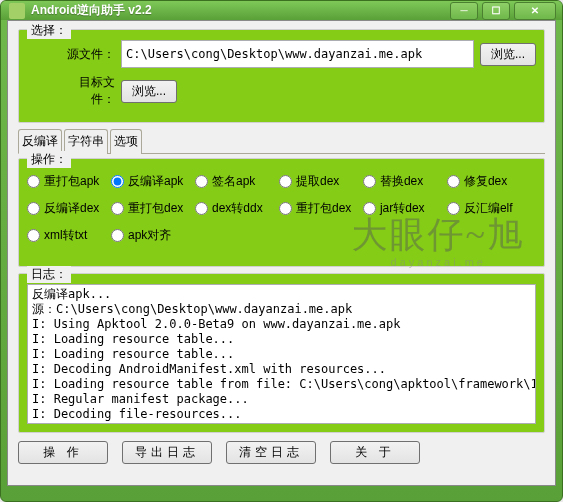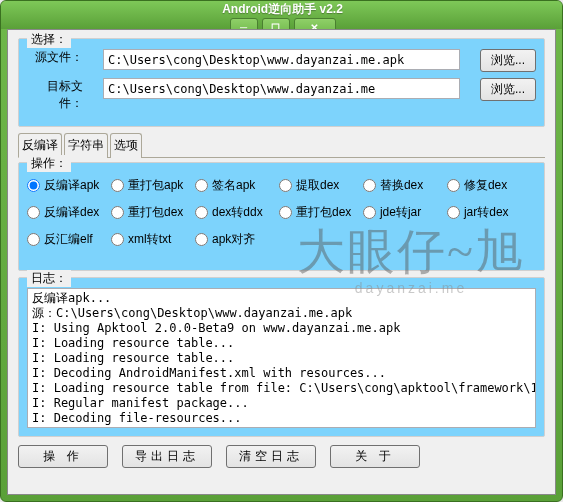--- a/index.html
+++ b/index.html
@@ -1,42 +1,42 @@
 <!DOCTYPE html>
 <html><head>
 <meta charset="utf-8">
 <style>
 * { box-sizing: border-box; margin: 0; padding: 0; font-family: "Microsoft YaHei", SimSun, sans-serif; font-size: 12px; }
 body { background: #fff; }
 .window { width: 563px; height: 502px; background: linear-gradient(to bottom, #6fb84a 0%, #5aa038 100%); border: 1px solid #3a7020; border-radius: 6px; overflow: hidden; box-shadow: 0 0 8px rgba(0,0,0,0.3); }
-.titlebar { height: 28px; display: flex; align-items: center; padding: 0 6px 0 8px; background: linear-gradient(to bottom, #7ec858 0%, #5aa038 100%); flex-direction: column; }
+.titlebar { height: 19px; display: flex; align-items: center; padding: 0 6px 0 8px; background: linear-gradient(to bottom, #7ec858 0%, #5aa038 100%); }
 .app-icon { width: 16px; height: 16px; background: #a4d068; border-radius: 2px; margin-right: 6px; }
 .title-text { color: #fff; font-weight: bold; flex: 1; text-shadow: 0 1px 1px rgba(0,0,0,0.3); }
 .win-controls { display: flex; gap: 4px; }
 .win-btn { width: 28px; height: 18px; background: linear-gradient(to bottom, #8fd068 0%, #6fb84a 100%); border: 1px solid #4a8030; border-radius: 3px; display: flex; align-items: center; justify-content: center; color: #fff; cursor: pointer; font-size: 10px; font-weight: bold; }
 .win-btn.close { width: 42px; }
 .client { background: #f0f0f0; margin: 0 6px 6px 6px; height: calc(100% - 34px); border: 1px solid #888; padding: 8px 10px; position: relative; }
-.group { border: 1px solid #d0d0d0; border-radius: 2px; padding: 10px 8px 8px 8px; margin-bottom: 6px; position: relative; background: #7dd3fc; }
+.group { border: 1px solid #d0d0d0; border-radius: 2px; padding: 10px 8px 8px 8px; margin-bottom: 6px; position: relative; background: #84cc16; }
 .group-label { position: absolute; top: -8px; left: 8px; background: #f0f0f0; padding: 0 4px; }
-.file-row { display: flex; align-items: flex-start; margin-bottom: 6px; gap: 20px; }
+.file-row { display: flex; align-items: center; margin-bottom: 6px; gap: 6px; margin-left: 32px; }
 .file-label { width: 56px; text-align: right; }
-.file-input { flex: 1; height: 21px; border: 1px solid #abadb3; background: #fff; padding: 0 4px; font-family: SimSun, monospace; }
+.file-input { flex: 1; height: 28px; border: 1px solid #abadb3; background: #fff; padding: 0 4px; font-family: SimSun, monospace; }
 .browse-btn { width: 56px; height: 23px; background: linear-gradient(to bottom, #f2f2f2, #e3e3e3); border: 1px solid #707070; border-radius: 3px; cursor: pointer; }
 .tabs { display: flex; border-bottom: 1px solid #aca899; margin-bottom: 4px; }
 .tab { padding: 3px 3px; border: 1px solid #aca899; border-bottom: none; margin-right: 2px; margin-bottom: -1px; background: #f0f0f0; cursor: pointer; border-radius: 3px 3px 0 0; }
 .tab.active { background: #f0f0f0; border-bottom: 1px solid #f0f0f0; position: relative; }
 .ops-grid { display: flex; flex-wrap: wrap; padding: 4px 0; }
 .radio-item { width: 16.5%; display: flex; align-items: center; margin-bottom: 10px; gap: 4px; }
 .radio-item input { width: 13px; height: 13px; }
 .log-box { width: 100%; height: 140px; border: 1px solid #abadb3; background: #fff; padding: 2px 4px; font-family: SimSun, monospace; overflow-y: scroll; line-height: 15px; white-space: pre; }
 .bottom-btns { display: flex; justify-content: flex-start; gap: 14px; margin-top: 8px; }
 .action-btn { width: 90px; height: 23px; background: linear-gradient(to bottom, #f2f2f2, #e3e3e3); border: 1px solid #707070; border-radius: 3px; cursor: pointer; letter-spacing: 4px; }
 .watermark { position: absolute; top: 190px; right: 30px; z-index: 10; pointer-events: none; text-align: center; opacity: 0.45; }
-.wm-main { font-size: 48px; font-weight: 300; color: #555; letter-spacing: 2px; font-family: "Microsoft YaHei"; }
-.wm-sub { font-size: 14px; color: #888; letter-spacing: 3px; margin-top: -4px; }
+.wm-main { font-size: 36px; font-weight: 300; color: #555; letter-spacing: 2px; font-family: "Microsoft YaHei"; }
+.wm-sub { font-size: 11px; color: #888; letter-spacing: 3px; margin-top: -4px; }
 ::-webkit-scrollbar { width: 16px; }
 ::-webkit-scrollbar-track { background: #f0f0f0; border-left: 1px solid #ddd; }
 ::-webkit-scrollbar-thumb { background: #c8c8c8; border: 1px solid #a0a0a0; border-radius: 2px; }
 ::-webkit-scrollbar-button { height: 16px; background: #e8e8e8; border: 1px solid #a0a0a0; }
 </style>
 </head>
 <body>
 
 <div class="window">
   <div class="titlebar">
@@ -58,41 +58,40 @@
 
     <div class="group">
       <div class="group-label">选择：</div>
       <div class="file-row">
         <div class="file-label">源文件：</div>
         <input class="file-input" value="C:\Users\cong\Desktop\www.dayanzai.me.apk" style="">
         <button class="browse-btn">浏览...</button>
       </div>
       <div class="file-row">
         <div class="file-label">目标文件：</div>
-        <input class="file-input" value="C:\Users\cong\Desktop\www.dayanzai.me" style="">
         <button class="browse-btn">浏览...</button>
       </div>
     </div>
 
     <div class="tabs">
       <div class="tab active">反编译</div>
       <div class="tab">字符串</div>
       <div class="tab">选项</div>
     </div>
 
     <div class="group">
       <div class="group-label">操作：</div>
       <div class="ops-grid" id="ops-grid">
           <label class="radio-item">
+            <input type="radio" name="op" style="">
+            <span>重打包apk</span>
+          </label>
+          <label class="radio-item">
             <input type="radio" name="op" checked="" style="">
             <span>反编译apk</span>
-          </label>
-          <label class="radio-item">
-            <input type="radio" name="op" style="">
-            <span>重打包apk</span>
           </label>
           <label class="radio-item">
             <input type="radio" name="op" style="">
             <span>签名apk</span>
           </label>
           <label class="radio-item">
             <input type="radio" name="op" style="">
             <span>提取dex</span>
           </label>
           <label class="radio-item">
@@ -111,24 +110,20 @@
             <input type="radio" name="op" style="">
             <span>重打包dex</span>
           </label>
           <label class="radio-item">
             <input type="radio" name="op" style="">
             <span>dex转ddx</span>
           </label>
           <label class="radio-item">
             <input type="radio" name="op" style="">
             <span>重打包dex</span>
-          </label>
-          <label class="radio-item">
-            <input type="radio" name="op" style="">
-            <span>jde转jar</span>
           </label>
           <label class="radio-item">
             <input type="radio" name="op" style="">
             <span>jar转dex</span>
           </label>
           <label class="radio-item">
             <input type="radio" name="op" style="">
             <span>反汇编elf</span>
           </label>
           <label class="radio-item">

